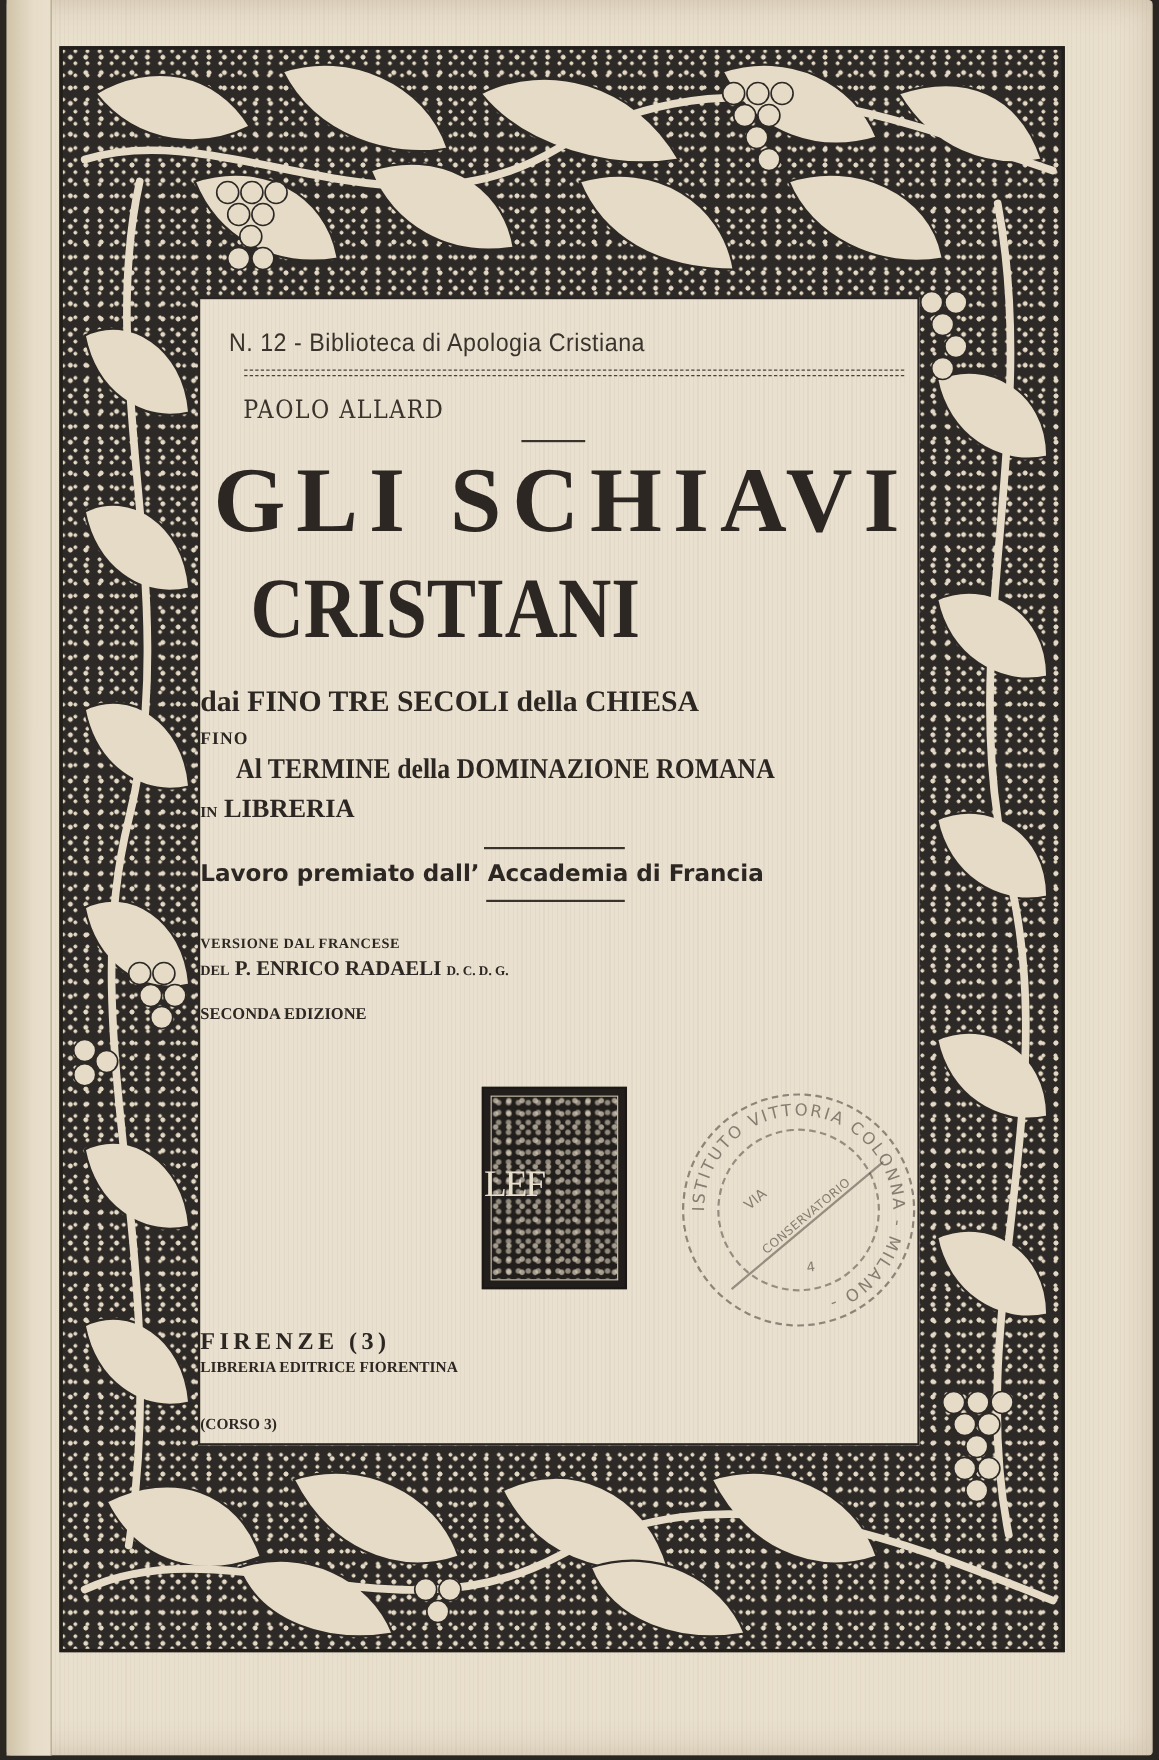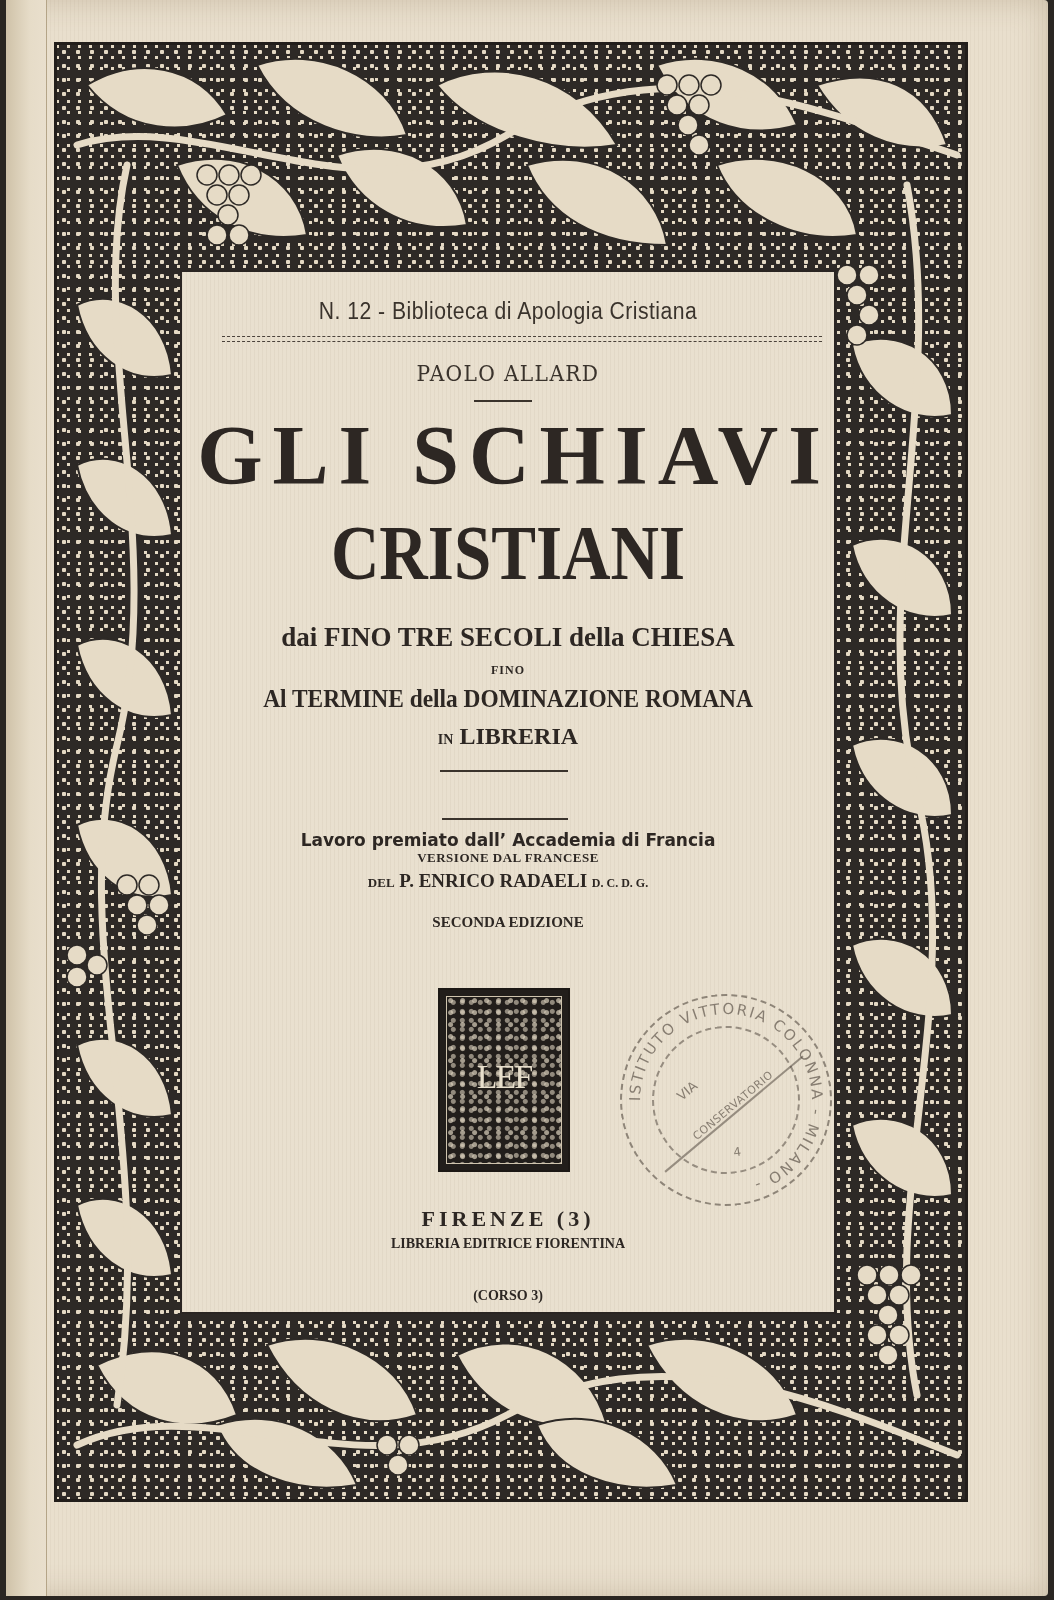--- a/index.html
+++ b/index.html
@@ -36,21 +36,20 @@
     }
     .frame svg.ornament { position: absolute; left: 0; top: 0; }
     .panel {
       position: absolute; left: 180px; top: 270px; width: 656px; height: 1044px;
       background: #e9e0cf;
       background-image:
         repeating-linear-gradient(90deg, rgba(120,100,70,0.06) 0px, rgba(120,100,70,0.06) 1px, transparent 1px, transparent 4px);
       border: 2px solid #2a2522;
       box-sizing: border-box;
       color: #2b2520;
-      text-align: center;
     }
     .series {
       position: absolute; left: 0; right: 0; top: 26px;
       font-family: "Liberation Sans", sans-serif;
       font-size: 23px; color: #3a332c; letter-spacing: 0.5px;
       transform: scaleX(0.92);
     }
     .double-rule {
       position: absolute; left: 40px; right: 12px; top: 64px; height: 4px;
       border-top: 1px dashed #4a423a; border-bottom: 1px dashed #4a423a;
@@ -77,21 +76,21 @@
       transform: scaleX(0.86);
     }
     .sub {
       position: absolute; left: 0; right: 0;
       font-family: "Liberation Serif", serif; font-weight: bold;
       color: #2d2723; line-height: 1;
     }
     .award {
       position: absolute; left: 0; right: 0; top: 510px;
       font-family: "DejaVu Sans", sans-serif; font-weight: bold;
-      font-size: 17px; color: #2d2723; margin-top: 48px;
+      font-size: 21px; color: #2d2723;
     }
     .credit {
       position: absolute; left: 0; right: 0;
       font-family: "Liberation Serif", serif; font-weight: bold;
       color: #2d2723;
     }
     .emblem {
       position: absolute; left: 256px; top: 716px; width: 132px; height: 184px;
       background: #221e1b;
       border: 2px solid #1c1815;
@@ -237,21 +236,21 @@
 <div class="panel">
   <div class="series">N. 12 - Biblioteca di Apologia Cristiana</div>
   <div class="double-rule"></div>
   <div class="author">PAOLO ALLARD</div>
   <div class="short-rule" style="left:292px; width:58px; top:128px;"></div>
 
   <div class="title1">GLI SCHIAVI</div>
   <div class="title2">CRISTIANI</div>
 
   <div class="sub" style="top:352px; font-size:27px;">dai FINO TRE SECOLI della CHIESA</div>
-  <div class="sub" style="top:392px; font-size:12px; letter-spacing:1px;">FINO</div>
+  <div class="sub" style="top:392px; font-size:16px; letter-spacing:1px;">FINO</div>
   <div class="sub" style="top:414px; font-size:26px; transform:scaleX(0.9);">Al TERMINE della DOMINAZIONE ROMANA</div>
   <div class="sub" style="top:452px; font-size:24px;">
     <span style="font-size:14px;">IN</span>
     <span>LIBRERIA</span>
   </div>
 
   <div class="short-rule" style="left:258px; width:128px; top:498px;"></div>
   <div class="award">Lavoro premiato dall’ Accademia di Francia</div>
   <div class="short-rule" style="left:260px; width:126px; top:546px;"></div>
 

